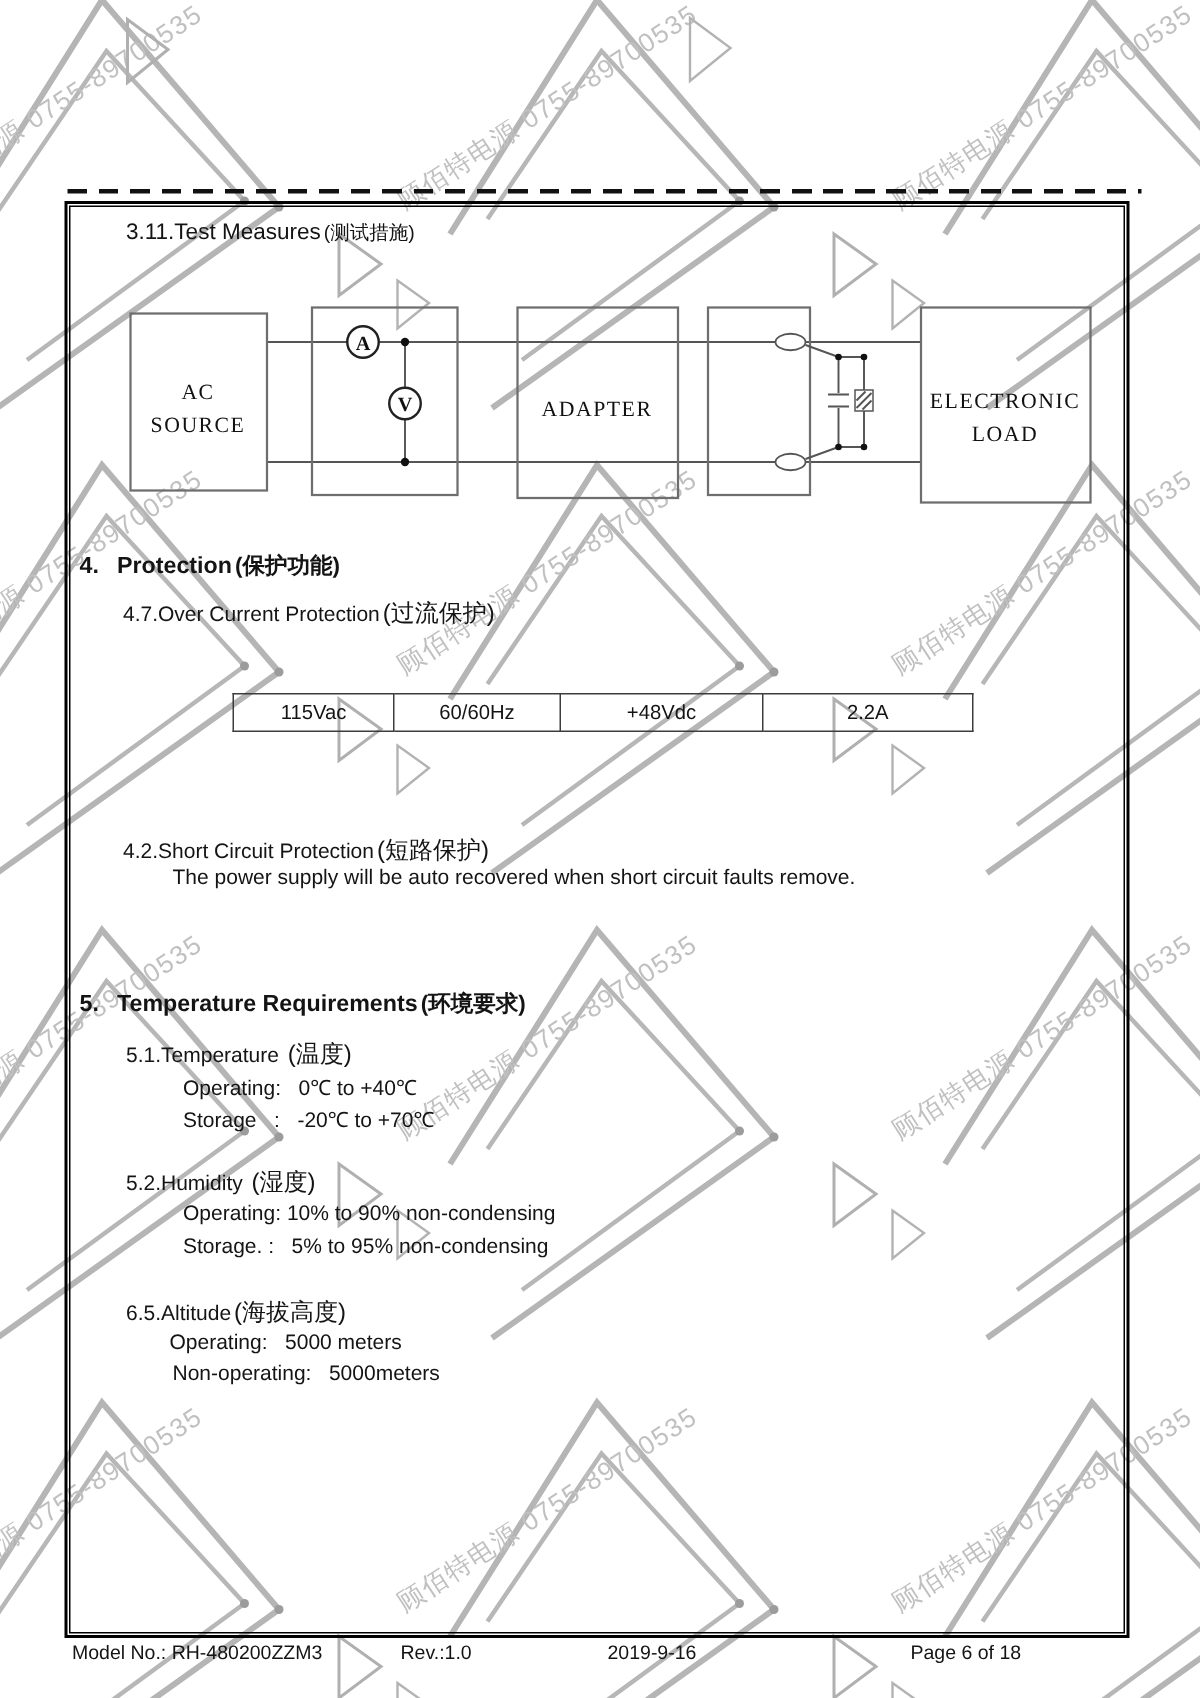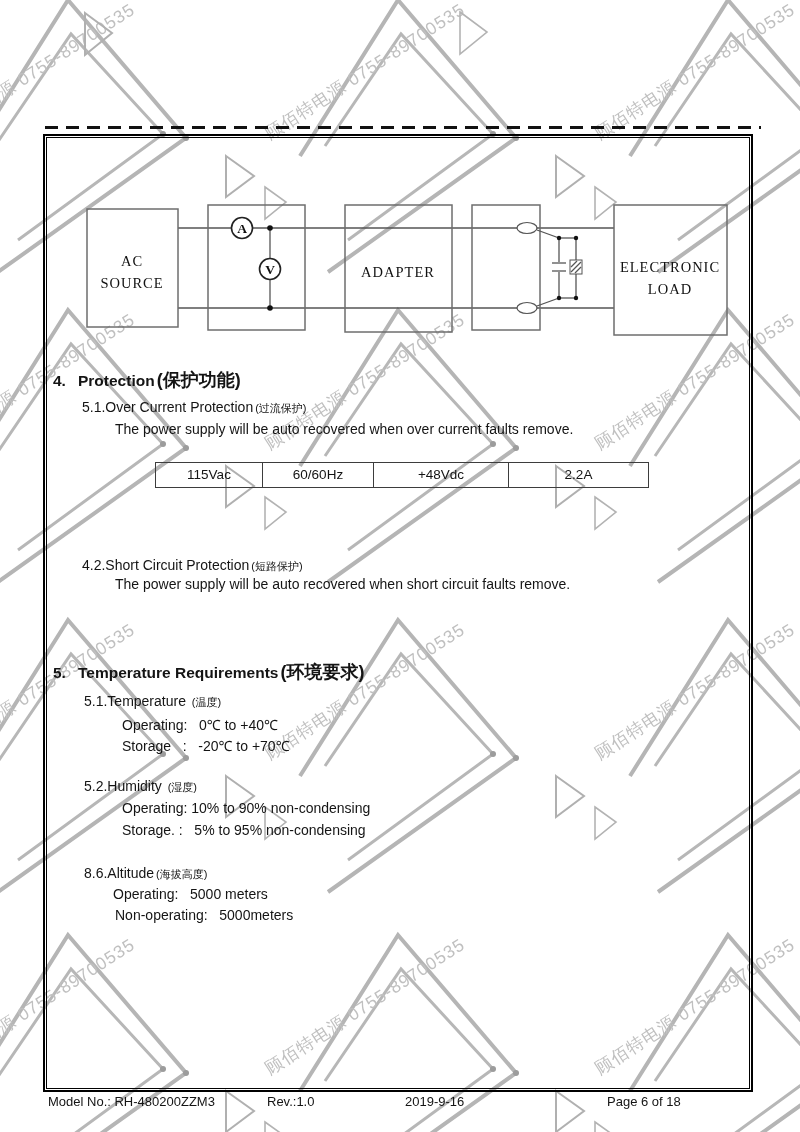--- a/index.html
+++ b/index.html
@@ -18,23 +18,23 @@
   .dashrule{left:45px;top:126px;width:716px;height:3px;
     background:repeating-linear-gradient(90deg,#111 0 13px,transparent 13px 21px);}
   
   .frame{left:43px;top:134px;width:706px;height:954px;border:2px solid #000;}
   .frame-inner{position:absolute;left:1px;top:1px;right:1px;bottom:1px;border:1px solid #000;}
   
   .h311{left:84px;top:146px;font-size:15px;}
   .h311 .cn{font-size:13px;}
   .h-sec{font-size:15.5px;font-weight:bold;}
   .h-sec .num{display:inline-block;width:25px;}
-  .h-sec .cn{font-size:18px;font-weight:600;}
+  .h-sec .cn{font-size:15px;font-weight:600;}
   .h-sub{font-size:14px;}
-  .h-sub .cn{font-size:11px;}
+  .h-sub .cn{font-size:16px;}
   .body-line{font-size:14px;white-space:pre;}
   .cn{margin-left:2px;}
   
   .spec-table{left:155px;top:462px;border-collapse:collapse;table-layout:fixed;}
   .spec-table td{border:1px solid #3d3d3d;text-align:center;vertical-align:middle;
     font-size:13.5px;padding:0;white-space:pre-wrap;line-height:1.3;}
   .spec-table tr.hd td{height:49px;}
   .spec-table tr.val td{height:24px;}
   
   .diag line,.diag polyline{stroke:#555;stroke-width:1.3;fill:none;}
@@ -79,20 +79,23 @@
     <path class="wmt" d="M85,13 L112,33 L85,55 Z"></path>
     <path class="wmt2" d="M460,12 L487,32 L460,54 Z"></path>
   </svg>
 
   <div class="abs dashrule"></div>
 
   <div class="abs frame">
     <div class="frame-inner"></div>
   </div>
 
+  <div class="abs h311">
+    <span>3.11.Test Measures</span><span class="cn">(测试措施)</span>
+  </div>
 
   <svg class="abs diag" style="left:45px;top:200px;" width="690" height="140" viewBox="45 200 690 140">
 
     <line x1="178" y1="228" x2="614" y2="228"></line>
     <line x1="178" y1="308" x2="614" y2="308"></line>
     <line x1="270" y1="228" x2="270" y2="308"></line>
 
     <rect class="blk" x="87" y="209" width="91" height="118"></rect>
     <rect class="blk" x="208" y="205" width="97" height="125"></rect>
     <rect class="blk" x="345" y="205" width="107" height="127"></rect>
@@ -132,23 +135,22 @@
     <text class="lbl" x="398" y="277">ADAPTER</text>
     <text class="lbl" x="670" y="272">ELECTRONIC</text>
     <text class="lbl" x="670" y="294">LOAD</text>
   </svg>
 
   <div class="abs h-sec" style="left:53px;top:368px;">
     <span class="num">4.</span><span>Protection</span><span class="cn">(保护功能)</span>
   </div>
 
   <div class="abs h-sub" style="left:82px;top:399px;">
-    <span>5.1.Over Current Protection</span><span class="cn">(过流保护)</span>
+    <span>4.7.Over Current Protection</span><span class="cn">(过流保护)</span>
   </div>
-  <div class="abs body-line" style="left:115px;top:421px;">The power supply will be auto recovered when over current faults remove.</div>
 
   <table class="abs spec-table">
     <colgroup>
         <col style="width:107px">
         <col style="width:111px">
         <col style="width:135px">
         <col style="width:140px">
       </colgroup>
     <tbody>
     <tr class="val">
@@ -175,21 +177,21 @@
   <div class="abs body-line" style="left:122px;top:715px;">Operating:   0℃ to +40℃</div>
   <div class="abs body-line" style="left:122px;top:736px;">Storage   :   -20℃ to +70℃</div>
 
   <div class="abs h-sub" style="left:84px;top:778px;">
     <span>5.2.Humidity</span> <span class="cn">(湿度)</span>
   </div>
   <div class="abs body-line" style="left:122px;top:800px;">Operating: 10% to 90% non-condensing</div>
   <div class="abs body-line" style="left:122px;top:822px;">Storage. :   5% to 95% non-condensing</div>
 
   <div class="abs h-sub" style="left:84px;top:865px;">
-    <span>8.6.Altitude</span><span class="cn">(海拔高度)</span>
+    <span>6.5.Altitude</span><span class="cn">(海拔高度)</span>
   </div>
   <div class="abs body-line" style="left:113px;top:886px;">Operating:   5000 meters</div>
   <div class="abs body-line" style="left:115px;top:907px;">Non-operating:   5000meters</div>
 
   <div class="abs footer-item" style="left:48px;">Model No.: RH-480200ZZM3</div>
   <div class="abs footer-item" style="left:267px;">Rev.:1.0</div>
   <div class="abs footer-item" style="left:405px;">2019-9-16</div>
   <div class="abs footer-item" style="left:607px;">Page 6 of 18</div>
 
 </div>

